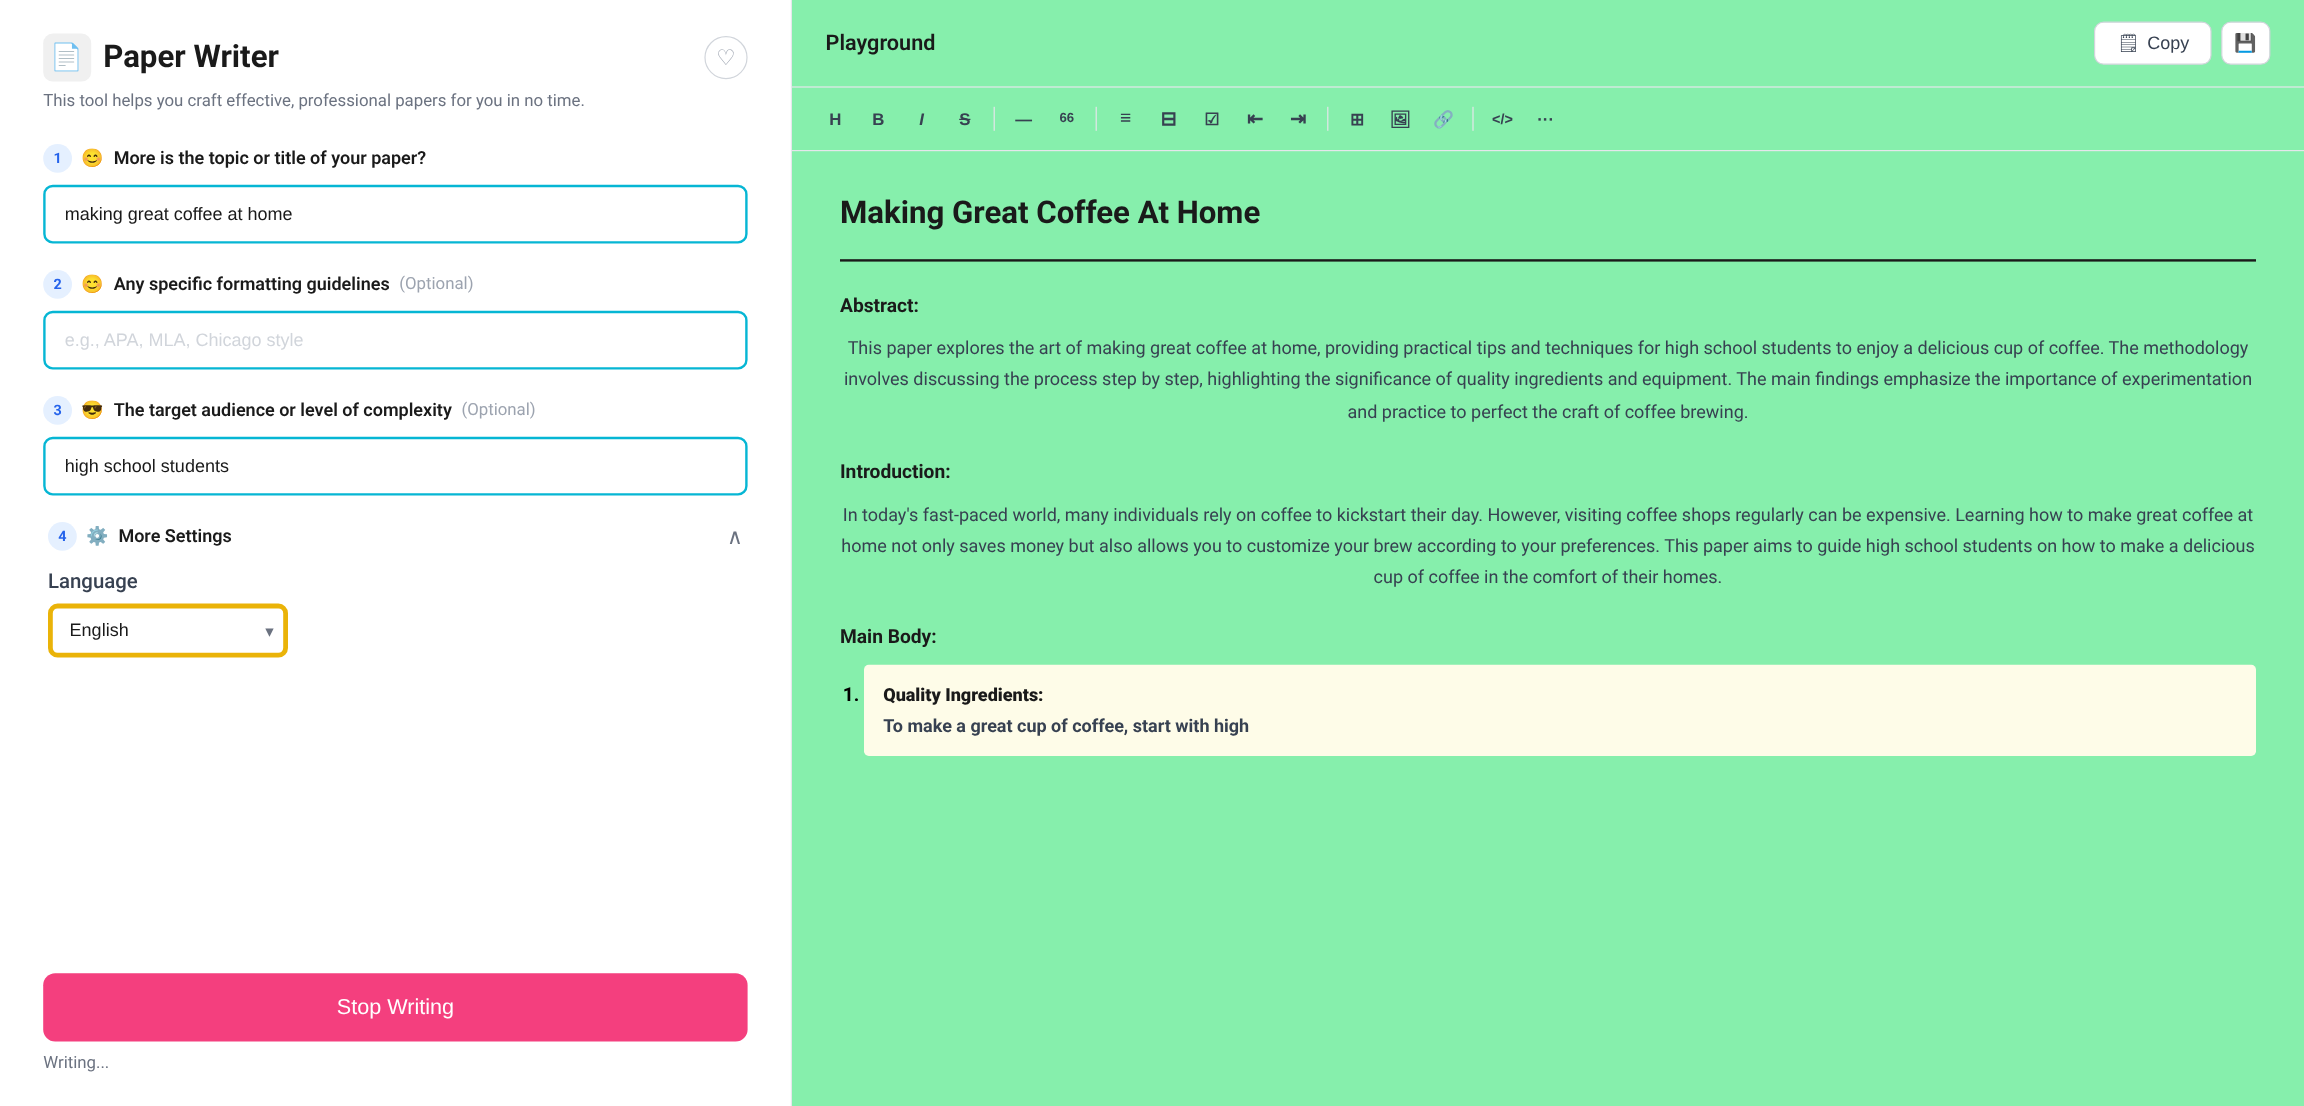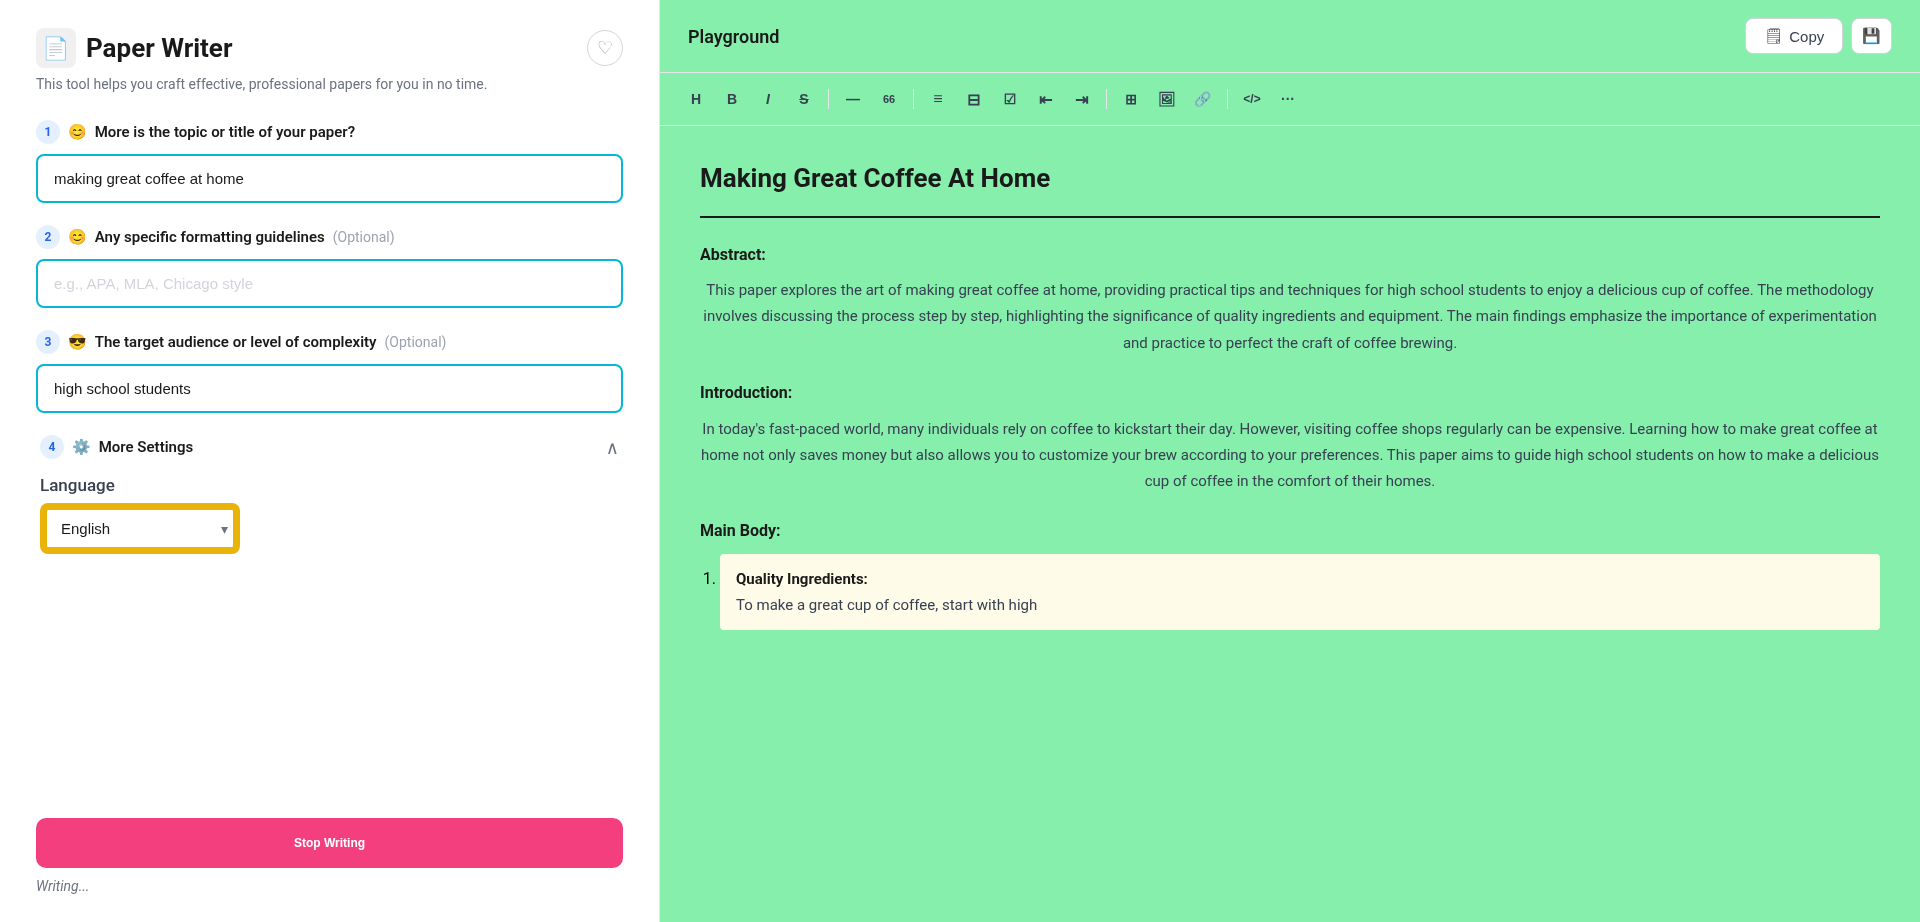--- a/index.html
+++ b/index.html
@@ -154,21 +154,21 @@
     .language-label {
       font-size: 17px;
       font-weight: 500;
       color: #374151;
       margin-bottom: 8px;
     }
 
     .language-select {
       width: 200px;
       padding: 10px 14px;
-      border: 7px solid #eab308;
+      border: 4px solid #eab308;
       border-radius: 8px;
       font-size: 15px;
       color: #1a1a1a;
       background: white;
       cursor: pointer;
       appearance: none;
       -webkit-appearance: none;
       background-image: none;
     }
 
@@ -188,32 +188,31 @@
       font-size: 14px;
     }
 
     .stop-btn {
       width: 100%;
       padding: 18px;
       background: #f43f7e;
       color: white;
       border: none;
       border-radius: 10px;
-      font-size: 12px;
-      font-weight: 700;
+      font-size: 18px;
+      font-weight: 400;
       cursor: pointer;
       margin-top: auto;
     }
 
     .writing-status {
       font-size: 14px;
       color: #6b7280;
       margin-top: 10px;
       text-align: left;
-      font-style: italic;
     }
 
     
     .right-panel {
       flex: 1;
       background: #86efac;
       display: flex;
       flex-direction: column;
       overflow: hidden;
     }
@@ -320,20 +319,21 @@
       color: #374151;
       line-height: 1.75;
     }
 
     .highlighted-item strong {
       color: #1a1a1a;
     }
 
     .main-body-list {
       padding-left: 20px;
+      font-weight: bold;
     }
 
     .main-body-list li {
       margin-bottom: 8px;
     }
   </style>
 </head>
 <body>
 
 <div class="left-panel">

